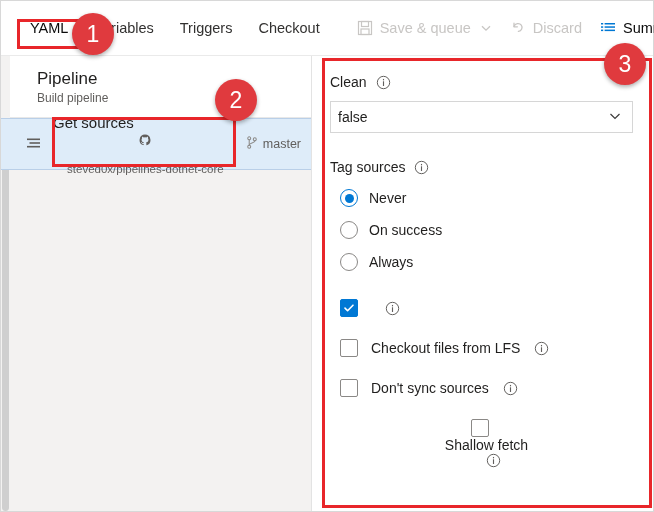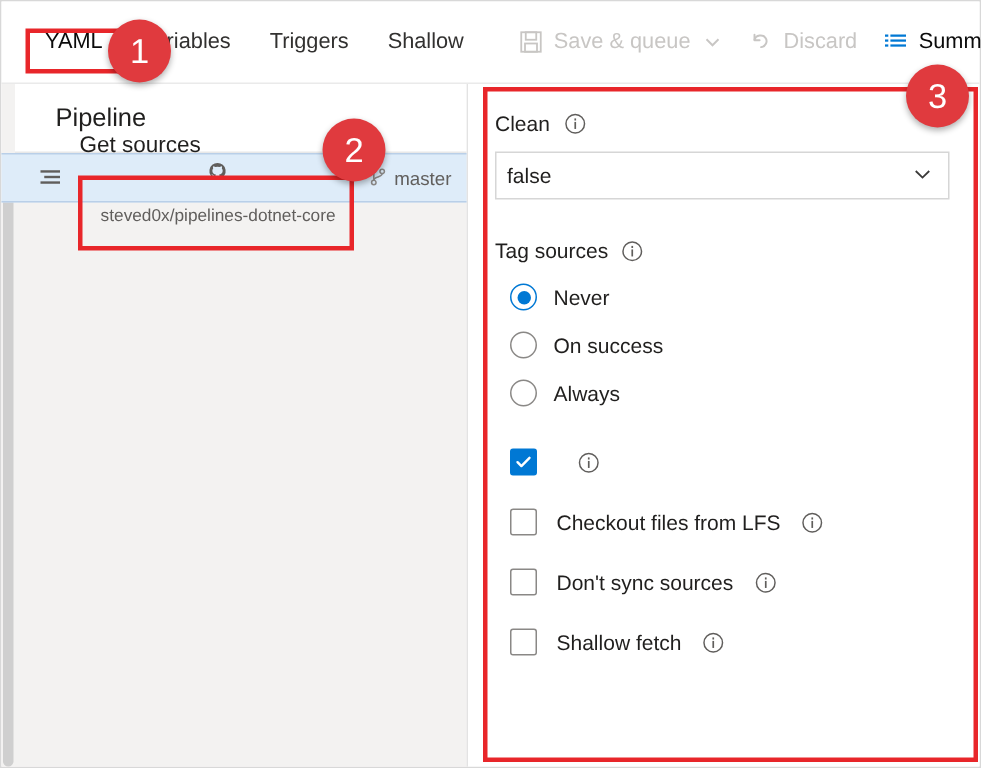--- a/index.html
+++ b/index.html
@@ -146,21 +146,21 @@
     color: #605e5c;
     margin-top: 2px;
   }
   .task-row {
     display: flex;
     align-items: center;
     background: #deecf9;
     border-top: 1px solid #b9cfe8;
     border-bottom: 1px solid #b9cfe8;
     padding: 8px 10px 8px 22px;
-    height: 33px;
+    height: 52px;
     box-sizing: border-box;
     cursor: pointer;
     position: relative;
   }
   .task-icon {
     width: 22px;
     min-width: 22px;
     display: flex;
     justify-content: center;
     align-items: center;
@@ -253,21 +253,21 @@
     border-radius: 50%;
     background: #0078d4;
   }
   .radio-label, .check-label {
     font-size: 14px;
     color: #201f1e;
   }
 
   .check-list { margin-top: 28px; }
   .check-row { margin-bottom: 22px; padding-left: 10px; }
-  .check-row:last-child { margin-bottom: 0; }
+  .check-row:last-child { margin-bottom: 0; flex-direction: column; }
   .checkbox {
     width: 18px; height: 18px;
     border: 1px solid #8a8886;
     border-radius: 2px;
     box-sizing: border-box;
     margin-right: 13px;
     min-width: 18px;
     background: #fff;
     display: flex;
     align-items: center;
@@ -324,21 +324,21 @@
       <div class="tab active">
         <span>YAML</span>
       </div>
       <div class="tab">
         <span>Variables</span>
       </div>
       <div class="tab">
         <span>Triggers</span>
       </div>
       <div class="tab">
-        <span>Shallow</span>
+        <span>Checkout</span>
       </div>
     </div>
 
     <div class="toolbar-sep"></div>
 
     <div class="toolbar-actions">
 
       <div class="tb-btn disabled">
         <span class="ico">
           <svg width="16" height="16" viewBox="0 0 16 16">
@@ -385,20 +385,21 @@
   <div class="split">
 
     <div class="left">
 
       <div class="scroll-rail">
         <div class="scroll-thumb"></div>
       </div>
 
       <div class="pipeline-head">
         <div class="pipeline-title">Pipeline</div>
+        <div class="pipeline-sub">Build pipeline</div>
       </div>
 
       <div class="task-row">
         <span class="task-icon">
           <svg width="18" height="18" viewBox="0 0 18 18">
             <rect x="2" y="3.5" width="13" height="1.6" fill="#605e5c"></rect>
             <rect x="4.5" y="7.2" width="10.5" height="1.6" fill="#605e5c"></rect>
             <rect x="2" y="10.9" width="13" height="1.6" fill="#605e5c"></rect>
           </svg>
         </span>

